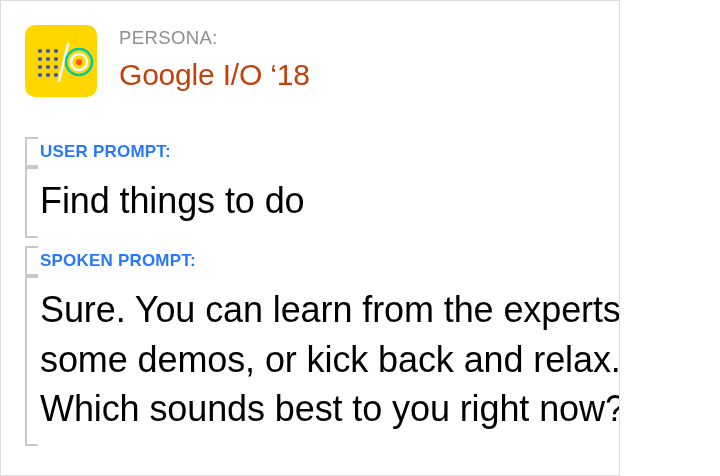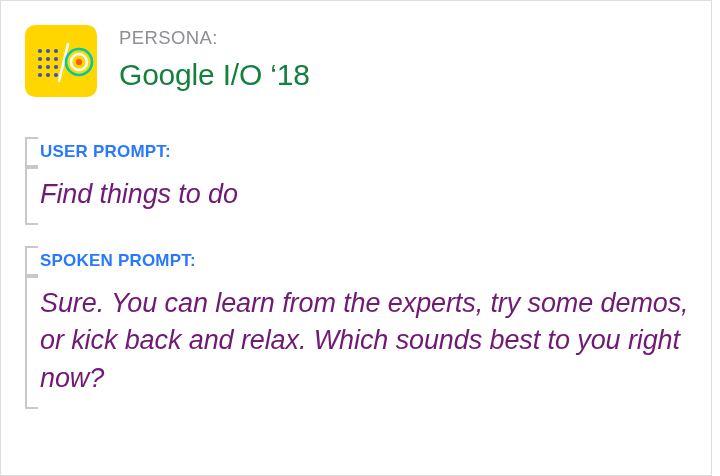--- a/index.html
+++ b/index.html
@@ -11,21 +11,21 @@
   body {
     width: 720px;
     height: 476px;
     font-family: "Liberation Sans", sans-serif;
     -webkit-font-smoothing: antialiased;
   }
 
   #card {
     position: relative;
     box-sizing: border-box;
-    width: 712px;
+    width: 620px;
     height: 476px;
     background: #ffffff;
     border: 1px solid #dcdde1;
     overflow: hidden;
   }
 
   
   #persona-row {
     position: absolute;
     left: 24px;
@@ -52,21 +52,21 @@
   #persona-label {
     font-size: 18.5px;
     letter-spacing: 0.4px;
     color: #8e8e93;
     font-weight: 500;
     line-height: 1;
     margin-bottom: 10px;
   }
   #persona-name {
     font-size: 30px;
-    color: #15803d;
+    color: #c2410c;
     font-weight: 400;
     line-height: 1.15;
     letter-spacing: -0.2px;
   }
 
   
   .section {
     position: absolute;
     left: 24px;
   }
@@ -111,23 +111,22 @@
     font-weight: 700;
     letter-spacing: 0.2px;
     color: #2979ff;
     line-height: 1;
   }
   .label-box {
     padding: 6px 0 7px 0;
   }
 
   .section-body {
-    font-size: 27px;
-    font-style: italic;
-    color: #701a75;
+    font-size: 36px;
+    color: #000000;
     line-height: 1.38;
     letter-spacing: -0.1px;
     font-weight: 400;
   }
   .body-box {
     padding: 9px 0 12px 0;
   }
 
   #user-input-section  { top: 136px; }
   #spoken-prompt-section { top: 245px; }

